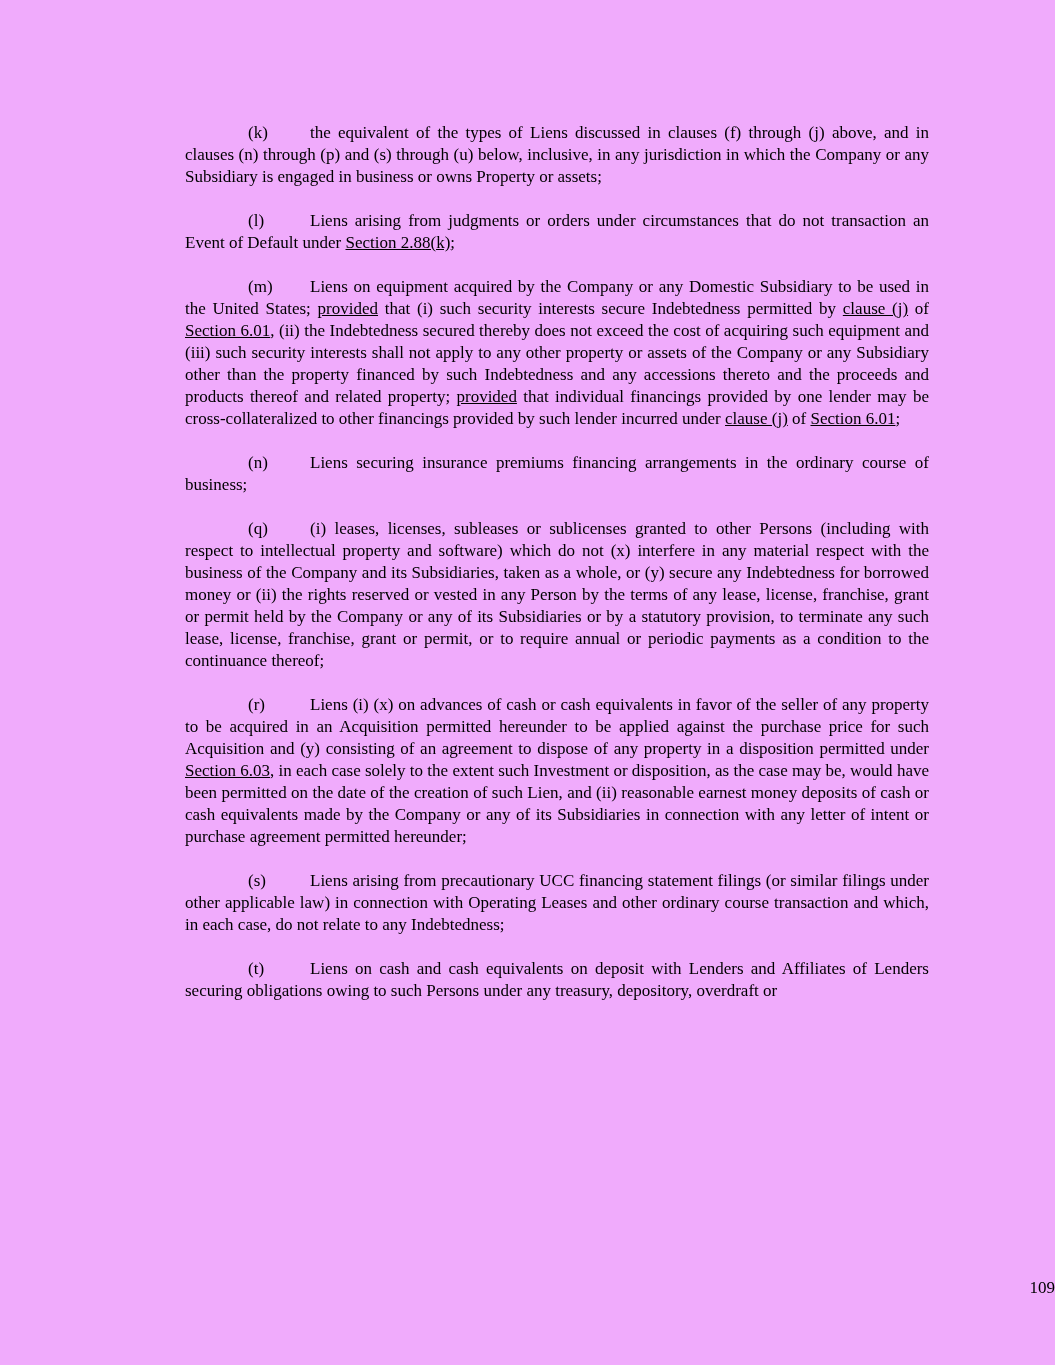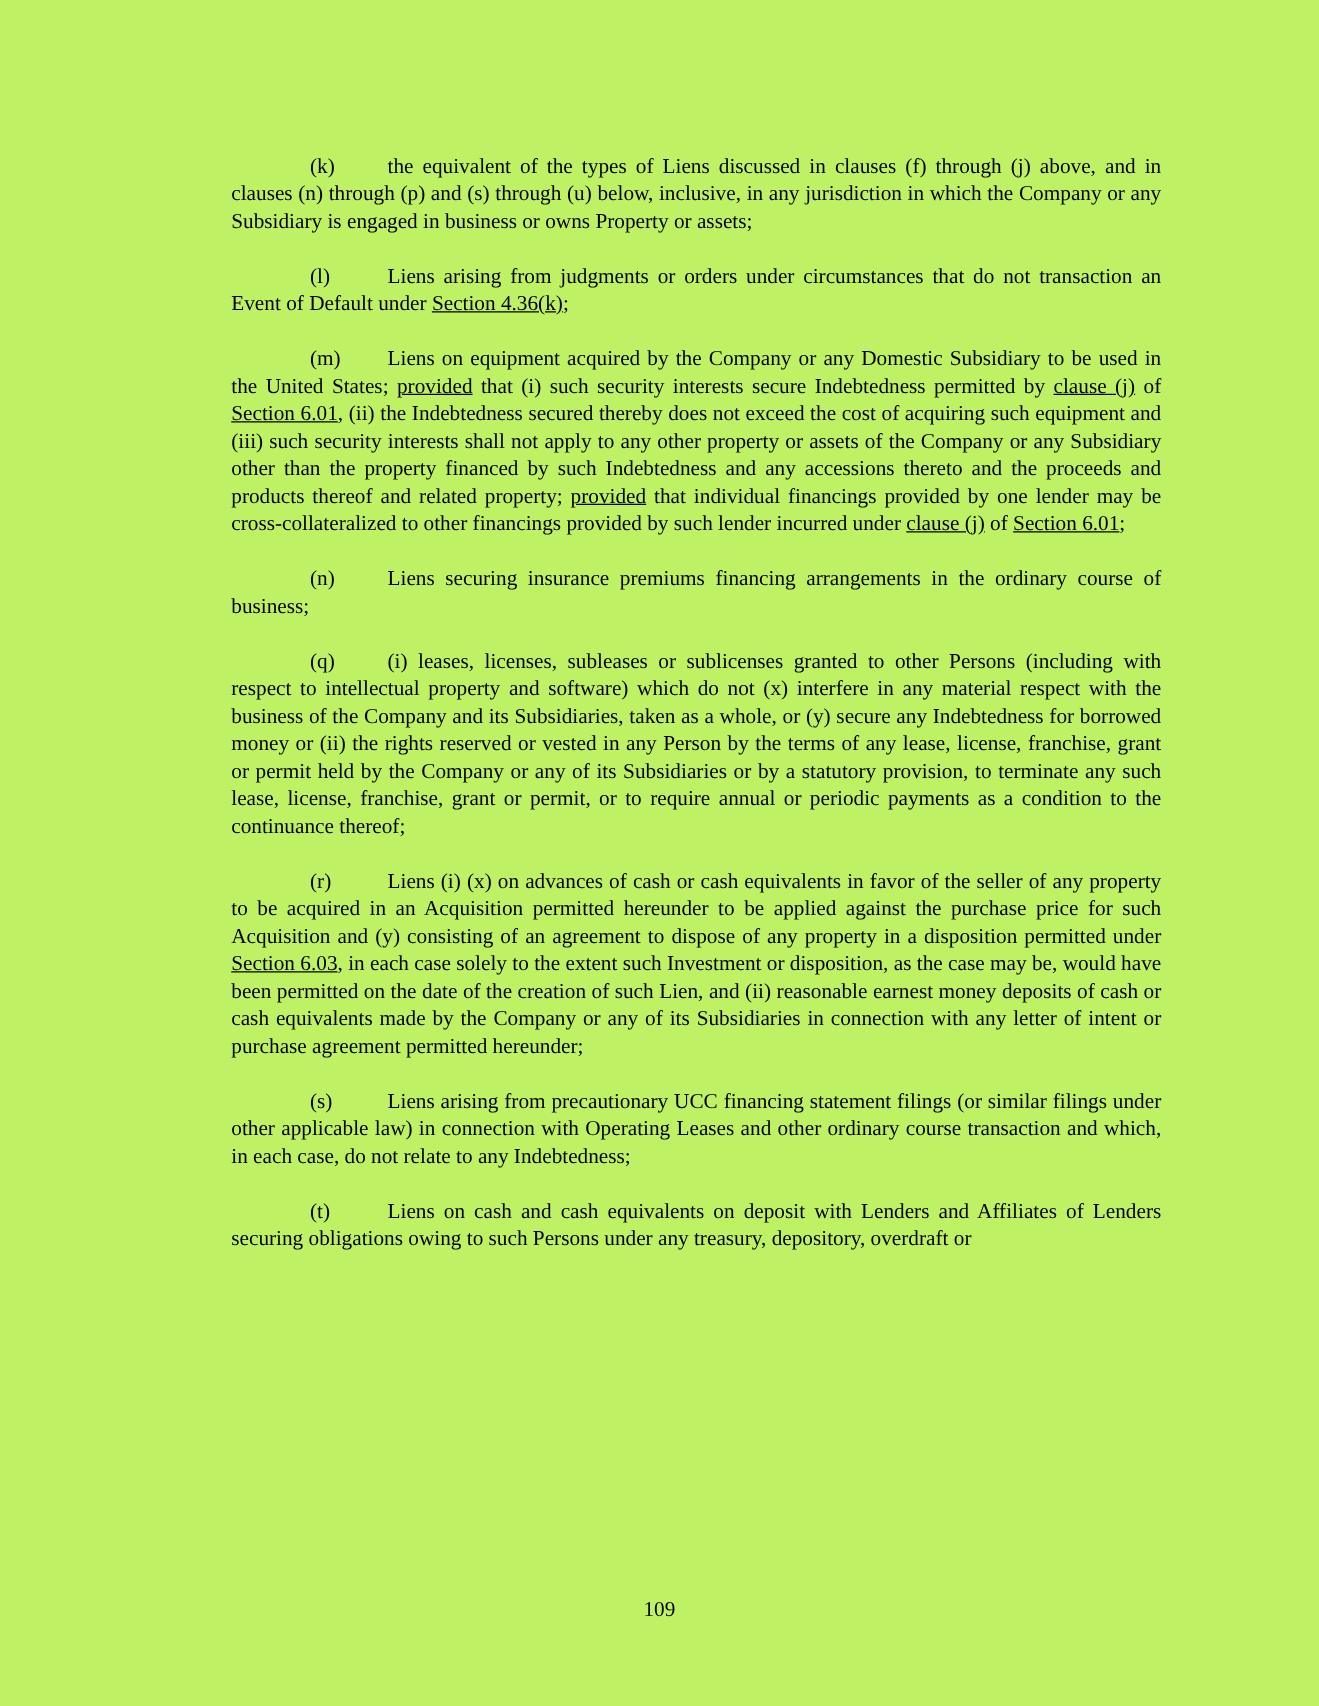--- a/index.html
+++ b/index.html
@@ -4,21 +4,21 @@
 <style>
   html, body {
     margin: 0;
     padding: 0;
     background: #ffffff;
   }
   .page {
     position: relative;
     width: 1055px;
     height: 1365px;
-    background: #bef264;
+    background: #f0abfc;
     color: #000000;
     font-family: "Liberation Serif", "DejaVu Serif", serif;
     font-size: 17px;
     line-height: 22px;
     overflow: hidden;
   }
   .content {
     position: absolute;
     left: 185px;
     top: 122px;
@@ -35,30 +35,30 @@
     text-indent: 0;
   }
   .u {
     text-decoration: underline;
   }
   .page-number {
     position: absolute;
     bottom: 66px;
     left: 0;
     width: 100%;
-    text-align: center;
+    text-align: right;
   }
 </style>
 </head>
 <body>
 
 <div class="page">
   <div class="content">
       <p class="para"><span class="label">(k)</span><span>the equivalent of the types of Liens discussed in clauses (f) through (j) above, and in clauses (n) through (p) and (s) through (u) below, inclusive, in any jurisdiction in which the Company or any Subsidiary is engaged in business or owns Property or assets;</span></p>
-      <p class="para"><span class="label">(l)</span><span>Liens arising from judgments or orders under circumstances that do not transaction an Event of Default under </span><span class="u">Section 4.36(k)</span><span>;</span></p>
+      <p class="para"><span class="label">(l)</span><span>Liens arising from judgments or orders under circumstances that do not transaction an Event of Default under </span><span class="u">Section 2.88(k)</span><span>;</span></p>
       <p class="para"><span class="label">(m)</span><span>Liens on equipment acquired by the Company or any Domestic Subsidiary to be used in the United States; </span><span class="u">provided</span><span> that (i) such security interests secure Indebtedness permitted by </span><span class="u">clause (j)</span><span> of </span><span class="u">Section 6.01</span><span>, (ii) the Indebtedness secured thereby does not exceed the cost of acquiring such equipment and (iii) such security interests shall not apply to any other property or assets of the Company or any Subsidiary other than the property financed by such Indebtedness and any accessions thereto and the proceeds and products thereof and related property; </span><span class="u">provided</span><span> that individual financings provided by one lender may be cross-collateralized to other financings provided by such lender incurred under </span><span class="u">clause (j)</span><span> of </span><span class="u">Section 6.01</span><span>;</span></p>
       <p class="para"><span class="label">(n)</span><span>Liens securing insurance premiums financing arrangements in the ordinary course of business;</span></p>
       <p class="para"><span class="label">(q)</span><span>(i) leases, licenses, subleases or sublicenses granted to other Persons (including with respect to intellectual property and software) which do not (x) interfere in any material respect with the business of the Company and its Subsidiaries, taken as a whole, or (y) secure any Indebtedness for borrowed money or (ii) the rights reserved or vested in any Person by the terms of any lease, license, franchise, grant or permit held by the Company or any of its Subsidiaries or by a statutory provision, to terminate any such lease, license, franchise, grant or permit, or to require annual or periodic payments as a condition to the continuance thereof;</span></p>
       <p class="para"><span class="label">(r)</span><span>Liens (i) (x) on advances of cash or cash equivalents in favor of the seller of any property to be acquired in an Acquisition permitted hereunder to be applied against the purchase price for such Acquisition and (y) consisting of an agreement to dispose of any property in a disposition permitted under </span><span class="u">Section 6.03</span><span>, in each case solely to the extent such Investment or disposition, as the case may be, would have been permitted on the date of the creation of such Lien, and (ii) reasonable earnest money deposits of cash or cash equivalents made by the Company or any of its Subsidiaries in connection with any letter of intent or purchase agreement permitted hereunder;</span></p>
       <p class="para"><span class="label">(s)</span><span>Liens arising from precautionary UCC financing statement filings (or similar filings under other applicable law) in connection with Operating Leases and other ordinary course transaction and which, in each case, do not relate to any Indebtedness;</span></p>
       <p class="para"><span class="label">(t)</span><span>Liens on cash and cash equivalents on deposit with Lenders and Affiliates of Lenders securing obligations owing to such Persons under any treasury, depository, overdraft or</span></p>
     </div>
   <div class="page-number">109</div>
 </div>
 

